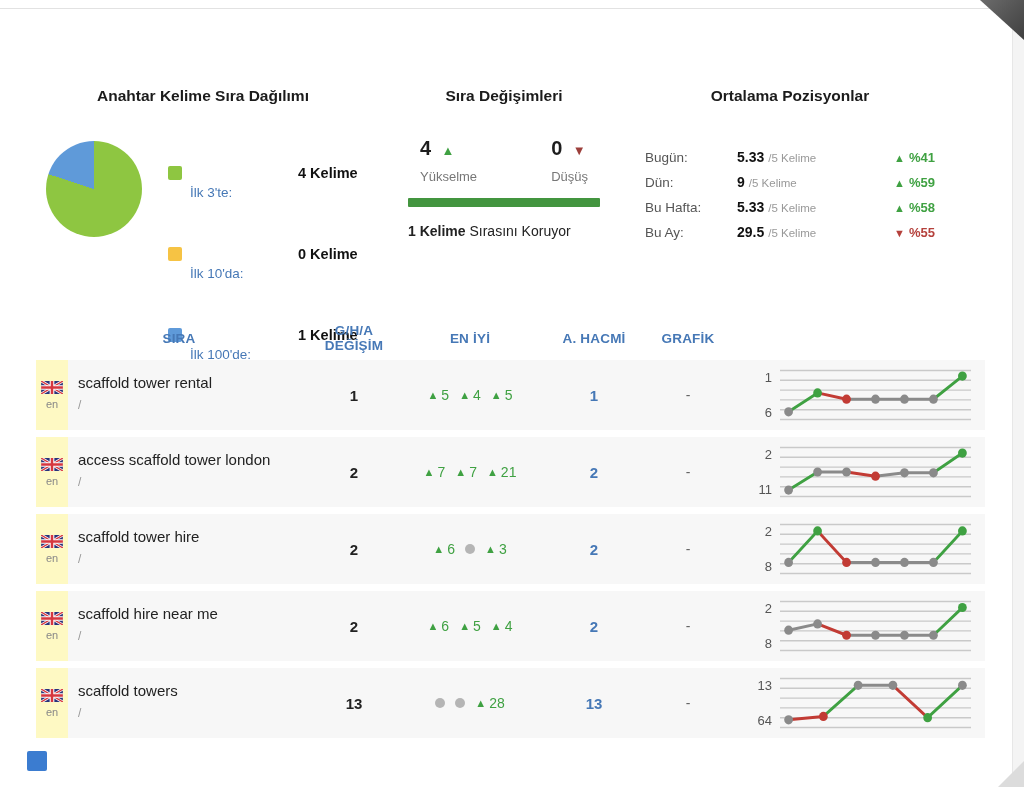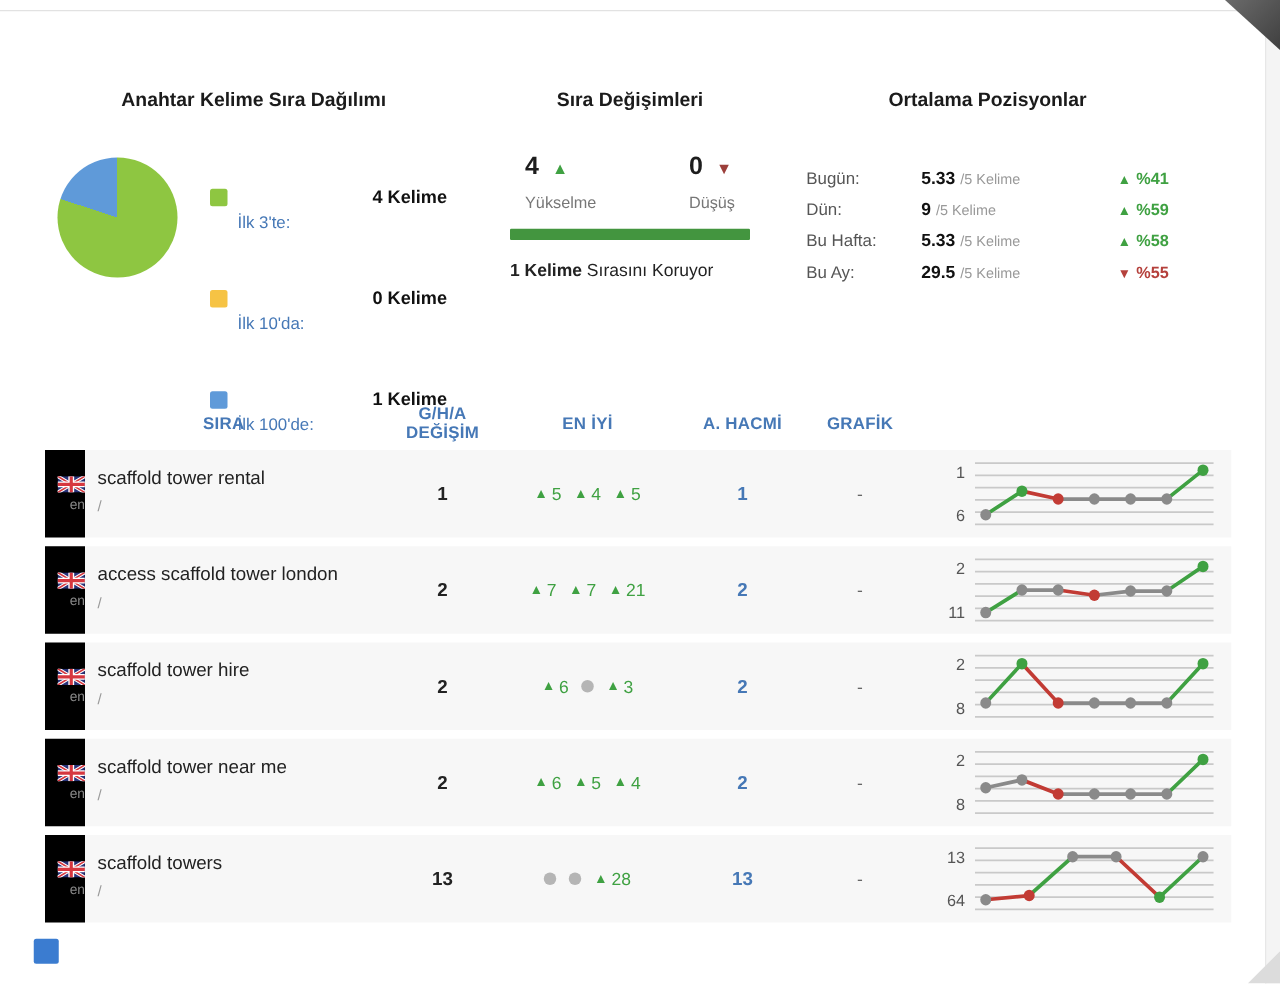--- a/index.html
+++ b/index.html
@@ -9,21 +9,21 @@
   .fold-tr{position:absolute;top:0;right:0;width:44px;height:40px;
            background:linear-gradient(135deg,#6b6b6b,#3f3f3f);
            clip-path:polygon(0 0,100% 0,100% 100%);z-index:6;}
   .fold-br{position:absolute;bottom:0;right:0;width:26px;height:26px;background:#dcdcdc;
            clip-path:polygon(100% 0,100% 100%,0 100%);z-index:5;}
   .scrollbar{position:absolute;top:0;right:0;width:11px;height:100%;background:#f4f4f4;
              border-left:1px solid #e7e7e7;z-index:4;}
 
   
   .panel{position:absolute;top:72px;}
-  .panel h2{margin:0;font-size:15.5px;font-weight:bold;color:#1b1b1b;text-align:center;}
+  .panel h2{margin:15px;font-size:15.5px;font-weight:bold;color:#1b1b1b;text-align:center;}
   .p-dist{left:46px;width:314px;}
   .p-dist .body{display:flex;align-items:flex-start;margin-top:36px;}
   .pie{width:96px;height:96px;border-radius:50%;flex:0 0 auto;}
   .legend{list-style:none;margin:4px 0 0 26px;padding:0;}
   .legend li{display:flex;align-items:center;margin-bottom:26px;}
   .swatch{width:14px;height:14px;border-radius:2px;margin-right:8px;flex:0 0 auto;}
   .leg-label{color:#4678b6;font-size:13.5px;width:108px;margin-top:40px;}
   .leg-value{color:#111;font-weight:bold;font-size:14.5px;white-space:nowrap;}
 
   .p-chg{left:408px;width:192px;}
@@ -47,22 +47,22 @@
 
   
   .tbl{position:absolute;left:36px;top:316px;width:949px;}
   .thead,.trow{display:grid;grid-template-columns:286px 64px 168px 80px 108px 1fr;}
   .thead{height:44px;align-items:center;}
   .th{color:#4678b6;font-weight:bold;font-size:13.5px;text-align:center;letter-spacing:.2px;}
   .th.first{text-align:left;padding-left:40px;}
   .trow{height:70px;margin-bottom:7px;background:#f7f7f7;}
   .cell{display:flex;align-items:center;justify-content:center;}
   .kw-cell{justify-content:flex-start;align-items:stretch;}
-  .flag-box{width:32px;background:#000000;display:flex;flex-direction:column;
-            align-items:flex-end;justify-content:center;gap:4px;flex:0 0 auto;}
+  .flag-box{width:32px;background:#fef9c3;display:flex;flex-direction:column;
+            align-items:center;justify-content:center;gap:4px;flex:0 0 auto;}
   .flag{width:22px;height:13px;display:block;}
   .lang{font-size:11px;color:#888;}
   .kw-text{padding:14px 0 0 10px;}
   .kw{font-size:15px;color:#222;}
   .path{font-size:12px;color:#999;margin-top:7px;}
   .rank{font-weight:bold;font-size:15px;color:#222;}
   .changes{gap:10px;}
   .chg{display:inline-flex;align-items:center;font-size:14px;}
   .tri{font-size:11px;margin-right:3px;}
   .chg-dot{width:10px;height:10px;border-radius:50%;display:inline-block;}
@@ -361,21 +361,21 @@
           <svg class="flag" viewBox="0 0 60 36">
               <rect width="60" height="36" fill="#29337a"></rect>
               <path d="M0 0 L60 36 M60 0 L0 36" stroke="#ffffff" stroke-width="8"></path>
               <path d="M0 0 L60 36 M60 0 L0 36" stroke="#d6373f" stroke-width="3.5"></path>
               <path d="M30 0 V36 M0 18 H60" stroke="#ffffff" stroke-width="13"></path>
               <path d="M30 0 V36 M0 18 H60" stroke="#d6373f" stroke-width="7"></path>
             </svg>
           <span class="lang">en</span>
         </div>
         <div class="kw-text">
-          <div class="kw">scaffold tower near me</div>
+          <div class="kw">scaffold hire near me</div>
           <div class="path">/</div>
         </div>
       </div>
       <div class="cell rank">2</div>
       <div class="cell changes">
           <span class="chg" style="color: rgb(63, 161, 66);">
             <span class="tri">▲</span>
             <span class="chg-num">6</span>
           </span>
           <span class="chg" style="color: rgb(63, 161, 66);">

